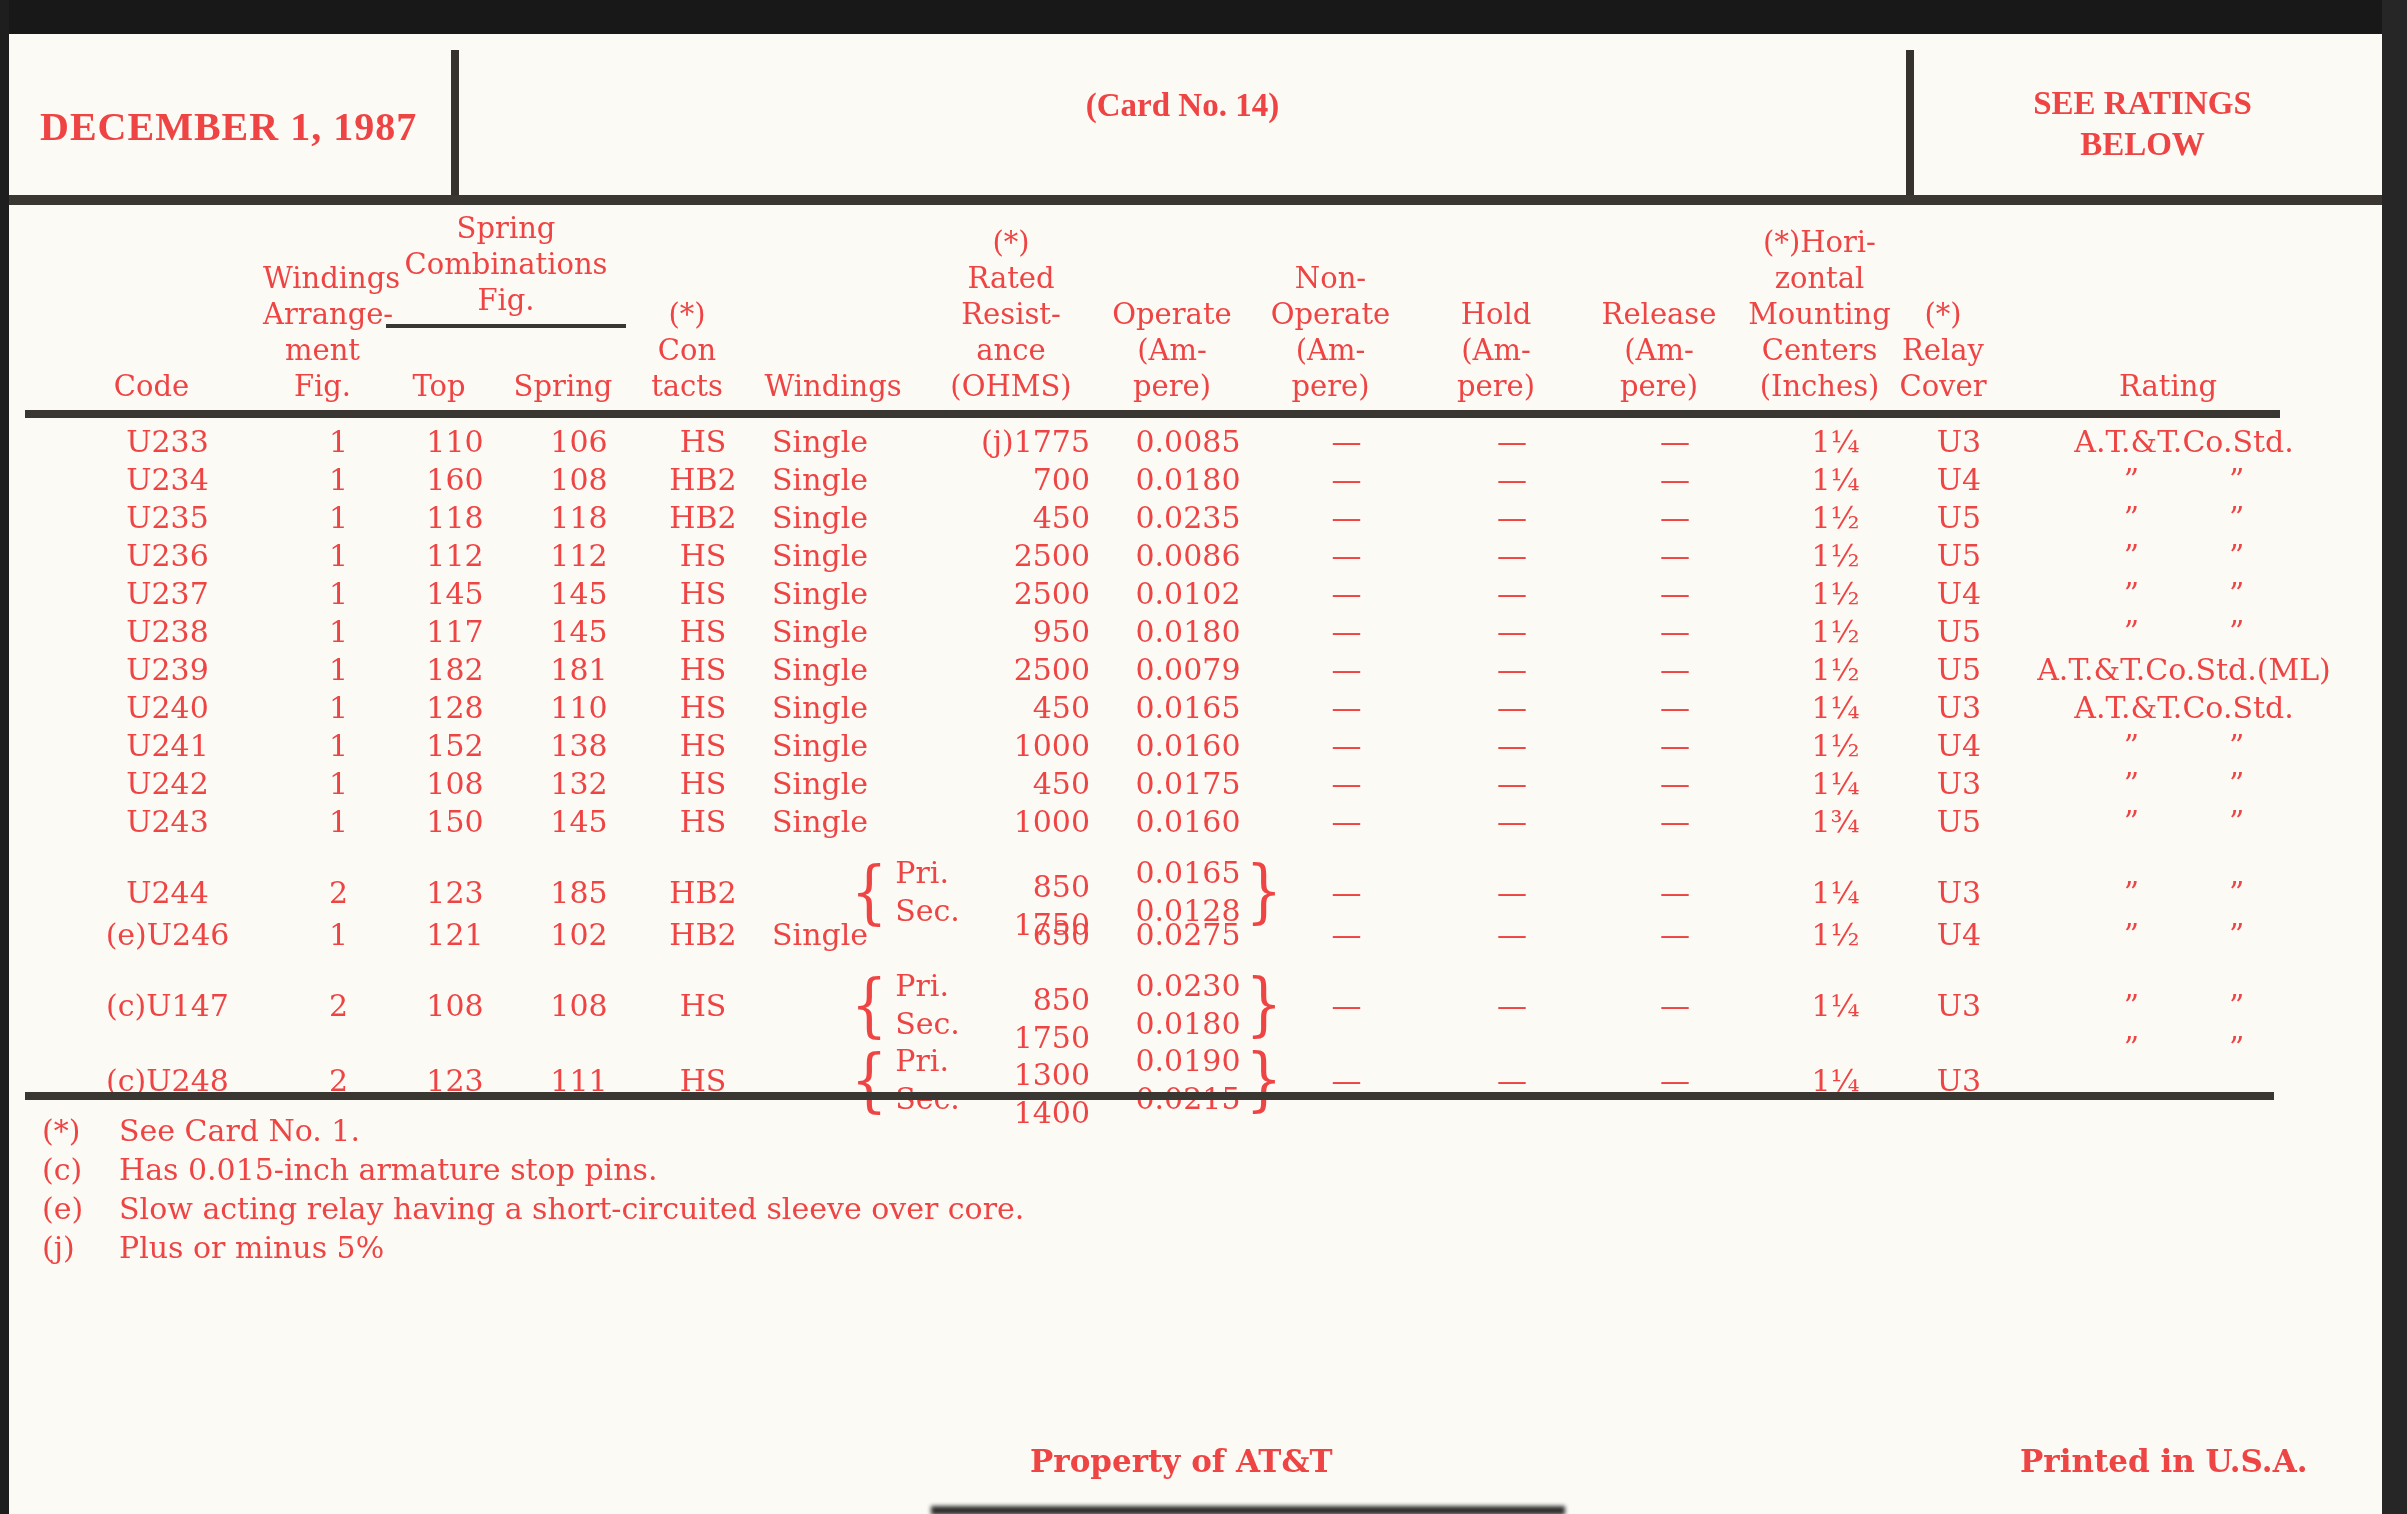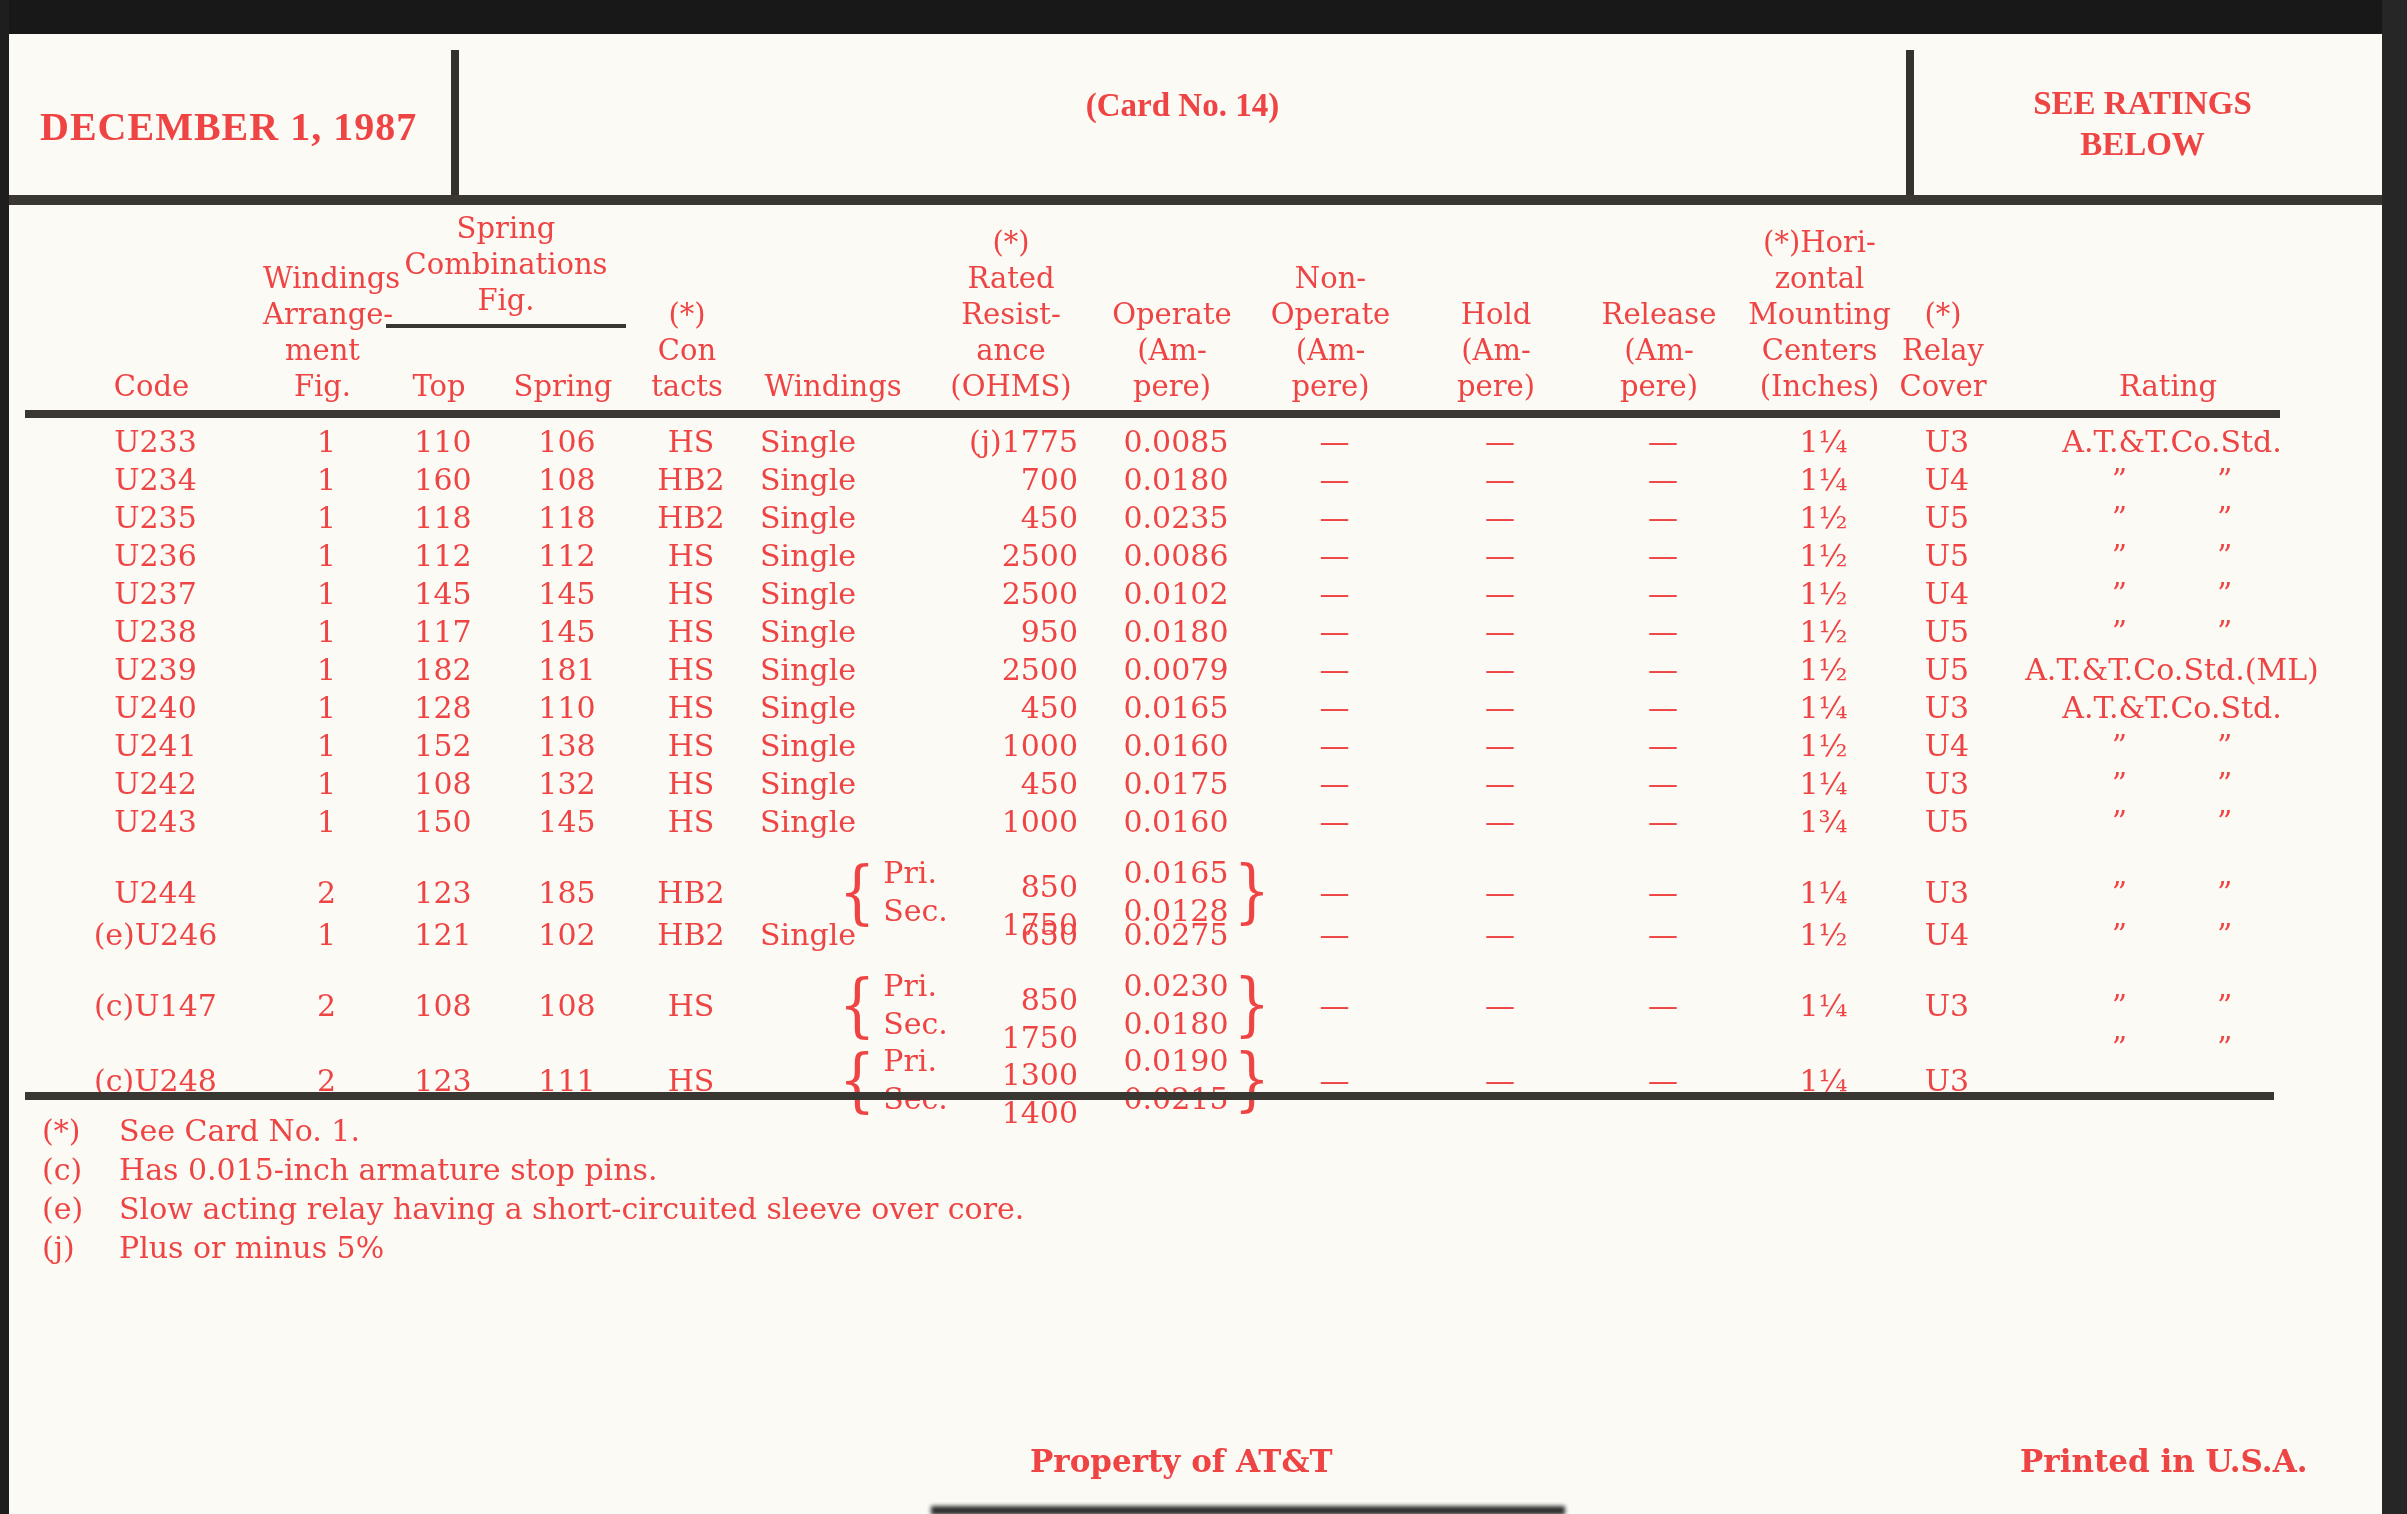--- a/index.html
+++ b/index.html
@@ -37,21 +37,21 @@
   
   .thead, .trow { --cols: 223px 119px 114px 134px 114px 178px 178px 144px 173px 158px 168px 153px 94px 356px; }
   .thead { position:absolute; left:40px; top:210px; height:194px; display:grid;
            grid-template-columns:var(--cols); align-items:end;
            font-size:29px; line-height:36px; text-align:center; }
   .hcell { white-space:pre-line; }
   .spring-group { grid-column:3 / 5; display:flex; flex-direction:column; justify-content:flex-end; }
   .spring-underline { height:4px; background:#3a3732; margin:6px 4px 4px 4px; }
   .spring-sub { display:grid; grid-template-columns:114px 134px;margin-top:36px; }
 
-  .tbody { position:absolute; left:44px; top:422px; font-size:30px; }
+  .tbody { position:absolute; left:56px; top:422px; font-size:30px; }
   .trow { display:grid; grid-template-columns:var(--cols); align-items:center; height:38px; }
   .trow.duo { height:75px; }
   .cell { text-align:center; }
   .c-windings { text-align:left; padding-left:12px; }
   .c-windings.duo { display:flex; align-items:center; padding-left:91px; text-align:left; }
   .c-res { text-align:right; padding-right:26px; }
   .c-res.duo { display:flex; flex-direction:column; align-items:flex-end;margin-top:28px; }
   .c-op { position:relative; }
   .c-op.duo { display:flex; flex-direction:column; align-items:center; }
   .stack { display:flex; flex-direction:column; }

